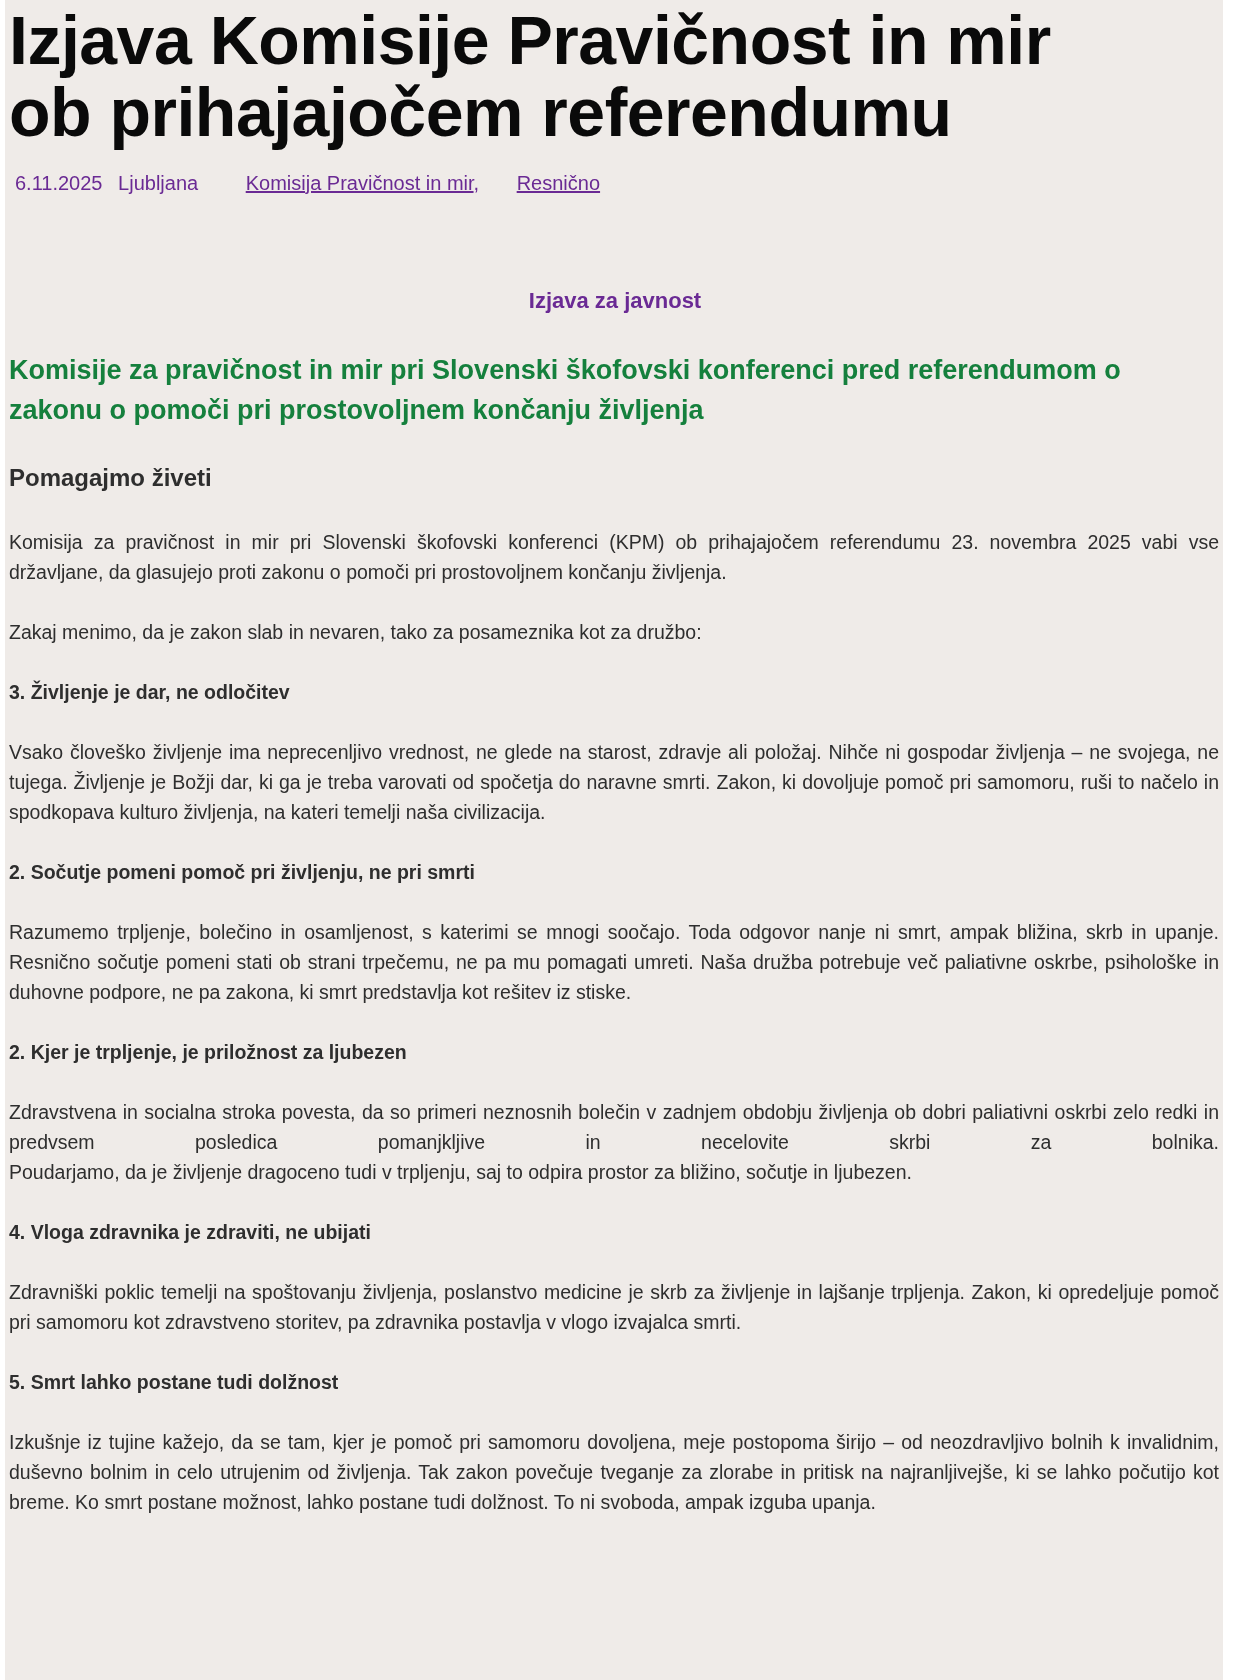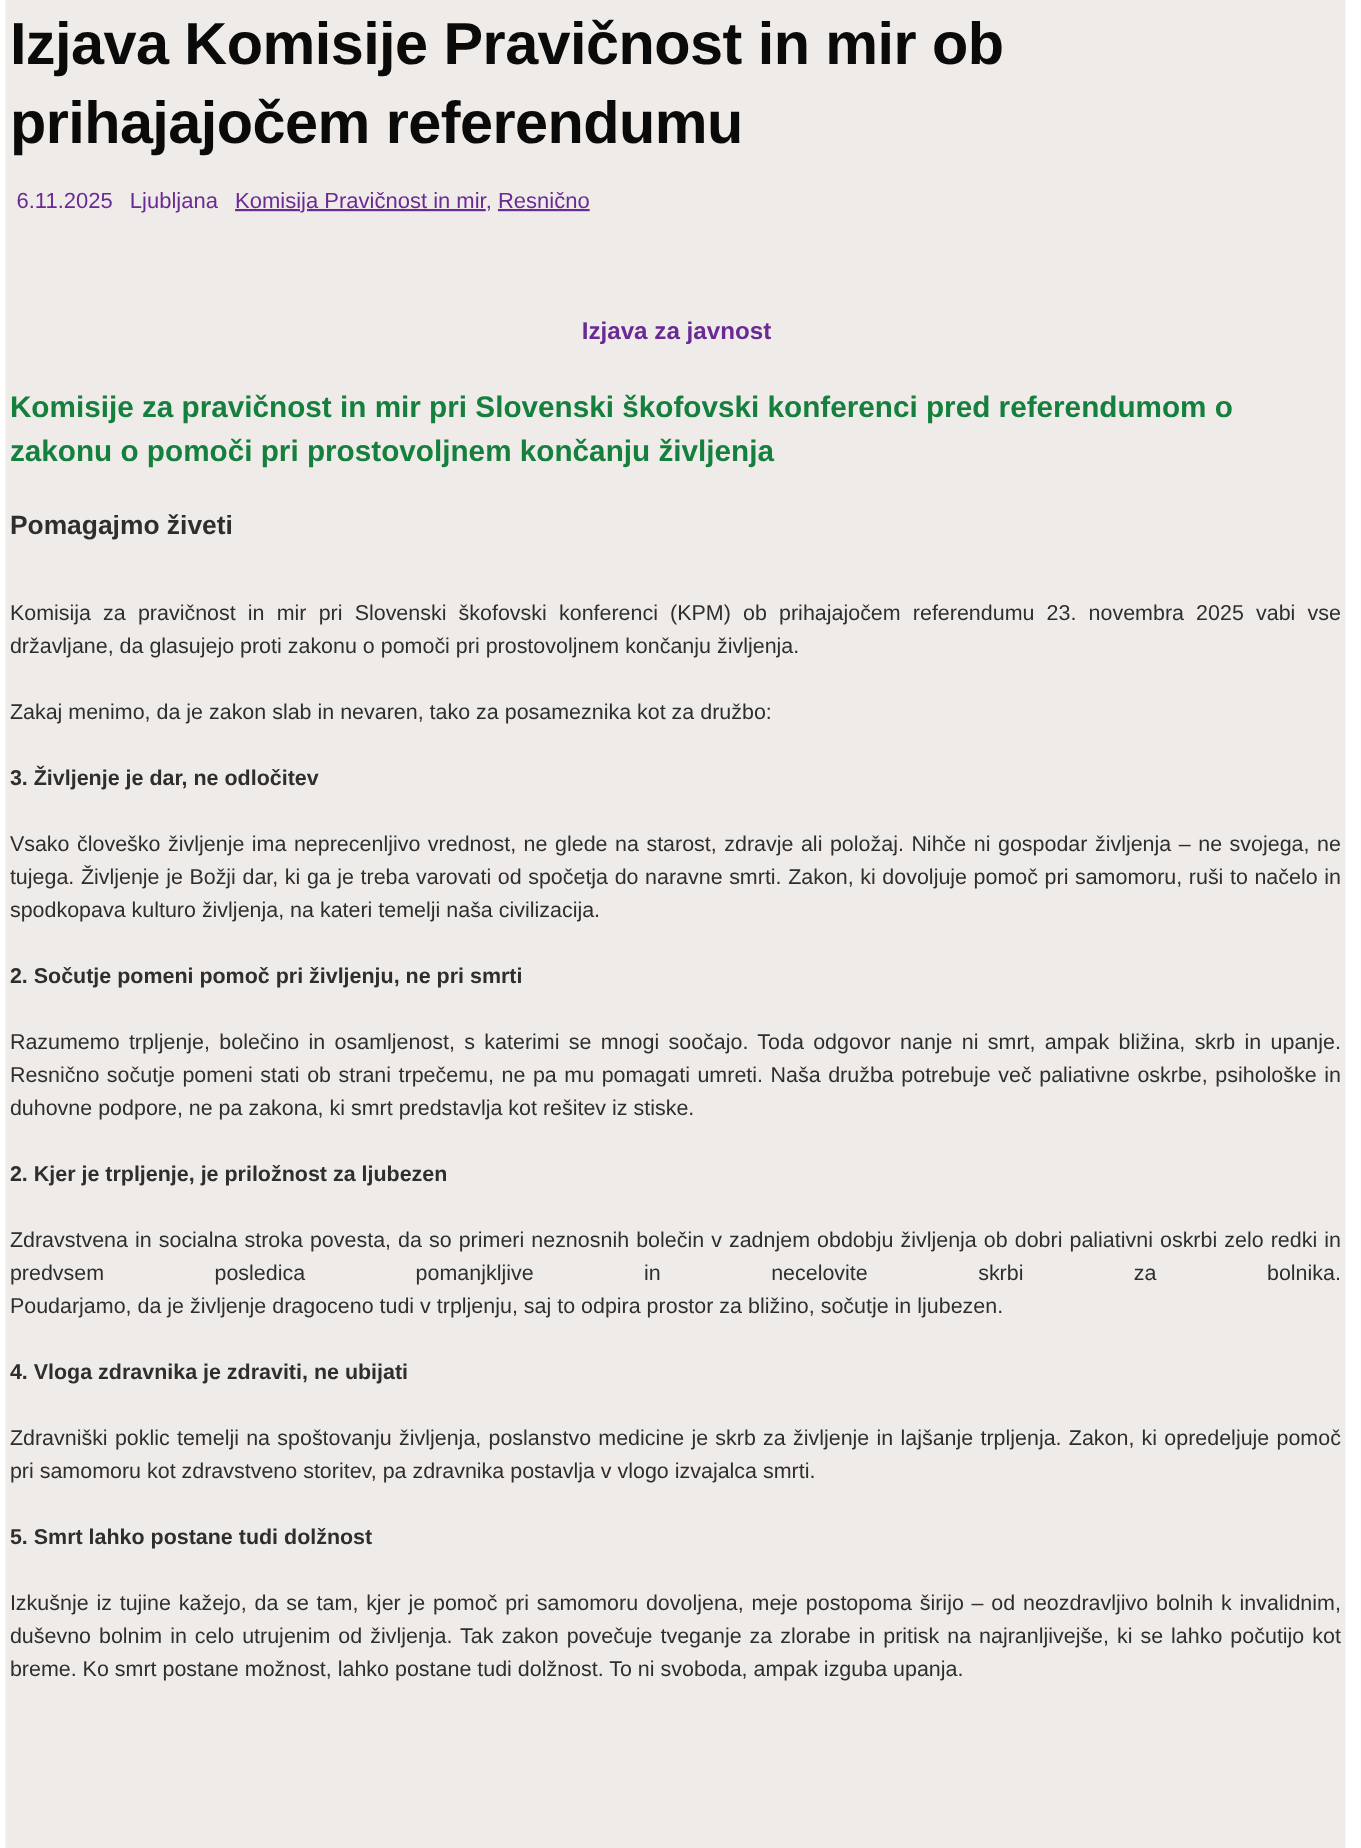--- a/index.html
+++ b/index.html
@@ -27,40 +27,41 @@
       left: 9px;
       top: 0;
       width: 1210px;
     }
     .page-title {
       margin: 0;
       position: absolute;
       left: 0;
       top: 4px;
       width: 1100px;
-      font-size: 54px;
+      font-size: 68px;
       line-height: 72px;
       font-weight: bold;
       color: #0a0a0a;
       letter-spacing: -0.5px;
     }
     .meta {
       position: absolute;
       left: 6px;
       top: 170px;
       font-size: 20px;
       line-height: 26px;
       color: #6a2a94;
       white-space: nowrap;
     }
     .meta .gap { display: inline-block; width: 10px; }
     .meta a {
       color: #6a2a94;
       text-decoration: underline;
       cursor: pointer;
+      margin-left: 32px;
     }
     .kicker {
       position: absolute;
       left: 1px;
       top: 287px;
       width: 1210px;
       text-align: center;
       font-size: 22px;
       line-height: 28px;
       font-weight: bold;
@@ -89,21 +90,21 @@
     .body {
       position: absolute;
       left: 0;
       top: 527px;
       width: 1210px;
       font-size: 19.5px;
       line-height: 30px;
       color: #2e2e2e;
     }
     .body p {
-      margin: 16px 0 30px 0;
+      margin: 0 0 30px 0;
       text-align: justify;
     }
     .body p.point-title {
       font-weight: bold;
       text-align: left;
     }
     .body p.left { text-align: left; }
     .forced-justify {
       display: block;
       text-align: justify;

